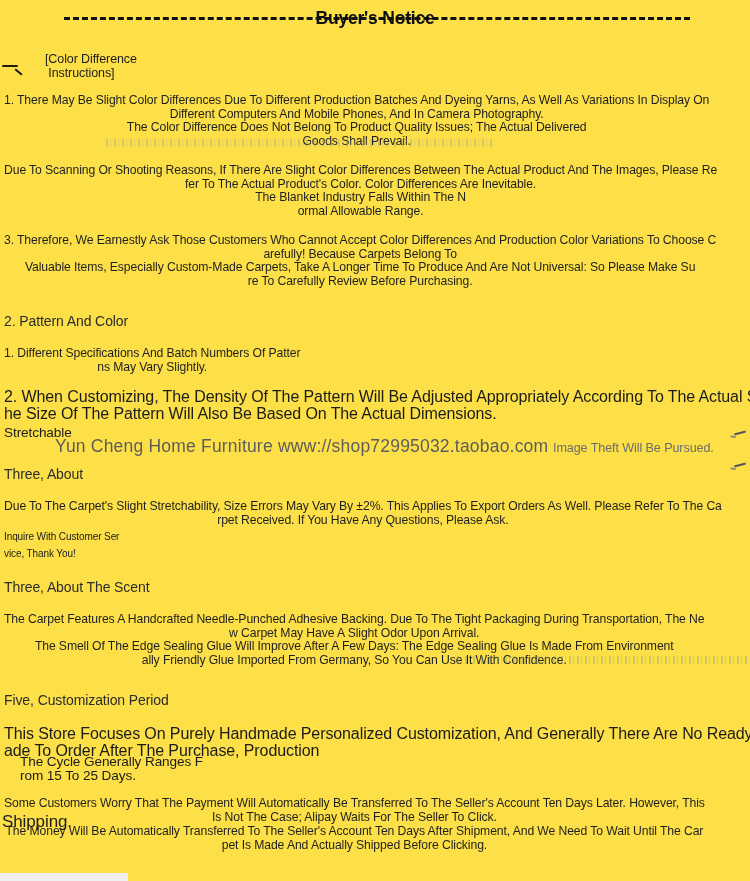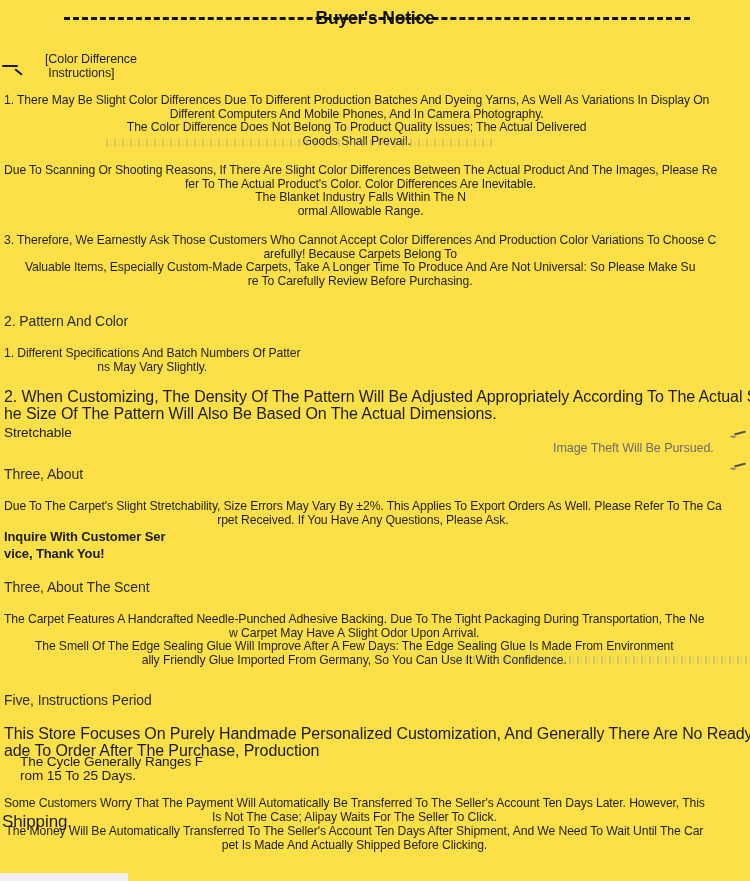--- a/index.html
+++ b/index.html
@@ -64,37 +64,38 @@
   <div class="line-block body-text" style="left:4px;top:234px;">3. Therefore, We Earnestly Ask Those Customers Who Cannot Accept Color Differences And Production Color Variations To Choose C<br>arefully! Because Carpets Belong To<br>Valuable Items, Especially Custom-Made Carpets, Take A Longer Time To Produce And Are Not Universal: So Please Make Su<br>re To Carefully Review Before Purchasing.</div>
 
   <div class="line-block heading" style="left:4px;top:313px;">2. Pattern And Color</div>
 
   <div class="line-block body-text" style="left:4px;top:347px;">1. Different Specifications And Batch Numbers Of Patter<br>ns May Vary Slightly.</div>
 
   <div class="line-block big-text" style="left:4px;top:389px;">2. When Customizing, The Density Of The Pattern Will Be Adjusted Appropriately According To The Actual S<br>he Size Of The Pattern Will Also Be Based On The Actual Dimensions.</div>
 
   <div class="line-block mid-text" style="left:4px;top:426px;">Stretchable</div>
 
+  <div class="line-block wm-shop">Yun Cheng Home Furniture www://shop72995032.taobao.com</div>
   <div class="line-block wm-warning">Image Theft Will Be Pursued.</div>
 
   <div class="cut-mark cut-mark-a"></div>
   <div class="cut-mark cut-mark-b"></div>
 
   <div class="line-block heading" style="left:4px;top:466px;">Three, About</div>
 
   <div class="line-block body-text" style="left:4px;top:500px;">Due To The Carpet's Slight Stretchability, Size Errors May Vary By ±2%. This Applies To Export Orders As Well. Please Refer To The Ca<br>rpet Received. If You Have Any Questions, Please Ask.</div>
 
-  <div class="line-block" style="left:4px;top:528px;font-size:13px;line-height:17px;color:#1b1b1b;font-weight:bold;">Inquire With Customer Ser<br>vice, Thank You!</div>
+  <div class="line-block" style="left:4px;top:528px;font-size:10px;line-height:17px;color:#1b1b1b;">Inquire With Customer Ser<br>vice, Thank You!</div>
 
   <div class="line-block heading" style="left:4px;top:579px;">Three, About The Scent</div>
 
   <div class="line-block body-text" style="left:4px;top:613px;">The Carpet Features A Handcrafted Needle-Punched Adhesive Backing. Due To The Tight Packaging During Transportation, The Ne<br>w Carpet May Have A Slight Odor Upon Arrival.<br>The Smell Of The Edge Sealing Glue Will Improve After A Few Days: The Edge Sealing Glue Is Made From Environment<br>ally Friendly Glue Imported From Germany, So You Can Use It With Confidence.</div>
   <div class="wm-strip wm-strip-2"></div>
 
-  <div class="line-block heading" style="left:4px;top:692px;">Five, Instructions Period</div>
+  <div class="line-block heading" style="left:4px;top:692px;">Five, Customization Period</div>
 
   <div class="line-block big-text" style="left:4px;top:726px;font-size:16px;">This Store Focuses On Purely Handmade Personalized Customization, And Generally There Are No Ready S<br>ade To Order After The Purchase, Production</div>
 
   <div class="line-block mid-text" style="left:20px;top:755px;">The Cycle Generally Ranges F<br>rom 15 To 25 Days.</div>
 
   <div class="line-block body-text" style="left:4px;top:796px;line-height:14px;">Some Customers Worry That The Payment Will Automatically Be Transferred To The Seller's Account Ten Days Later. However, This<br>Is Not The Case; Alipay Waits For The Seller To Click.<br>The Money Will Be Automatically Transferred To The Seller's Account Ten Days After Shipment, And We Need To Wait Until The Car<br>pet Is Made And Actually Shipped Before Clicking.</div>
 
   <div class="line-block" style="left:2px;top:812px;font-size:17px;color:#1d1d1d;">Shipping.</div>
 
   <div class="bottom-box"></div>

